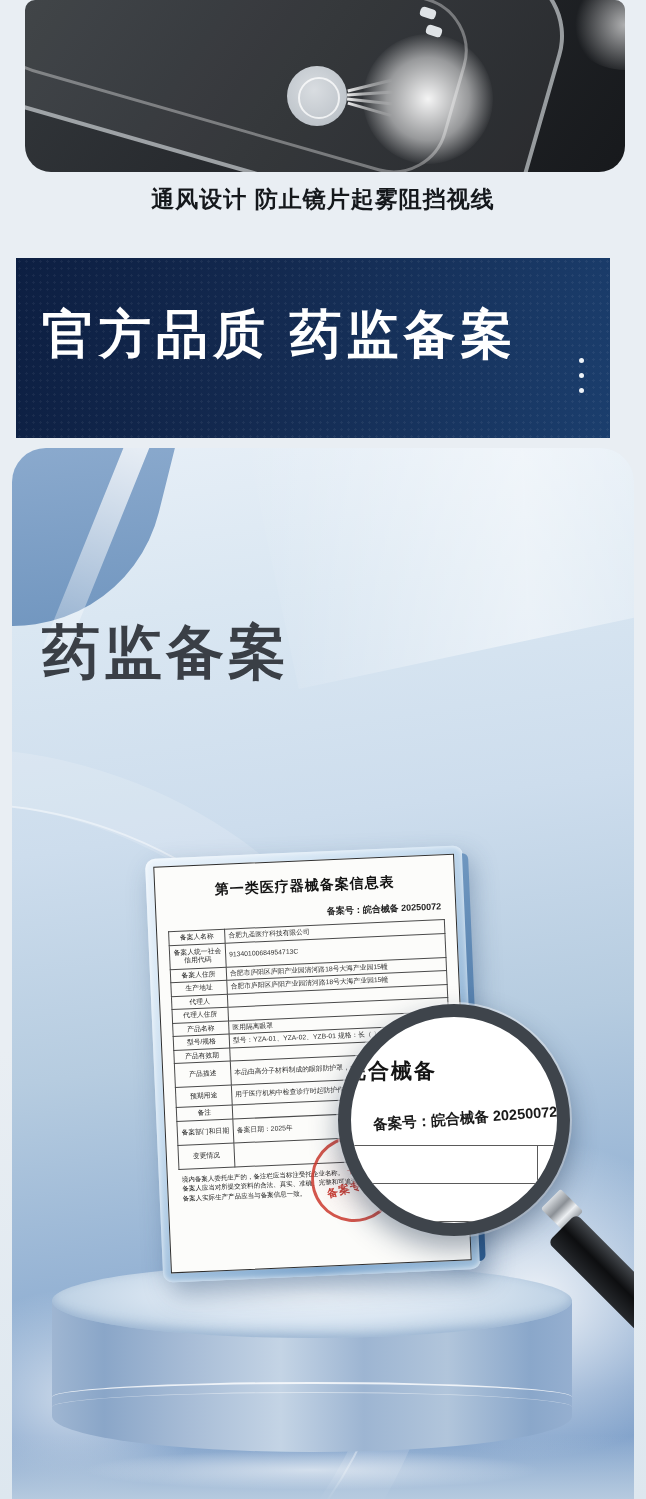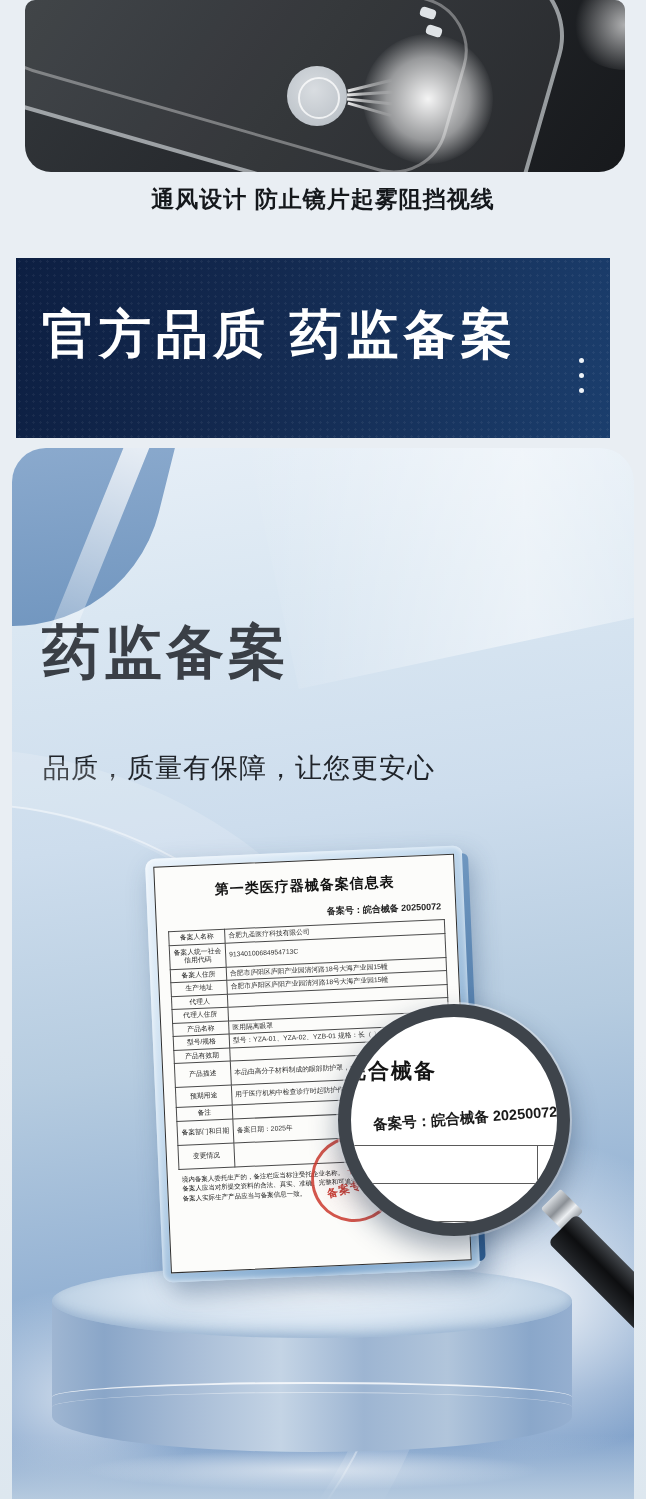--- a/index.html
+++ b/index.html
@@ -166,21 +166,20 @@
         <i></i>
       </div>
   </div>
 
   <div class="card">
     <div class="corner-blue"></div>
     <div class="corner-stripe"></div>
     <div class="sheen"></div>
 
     <div class="h-dark">药监备案</div>
-    <div class="body-line bl2">品质，质量有保障，让您更安心</div>
 
     <div class="arc1"></div>
     <div class="arc2"></div>
     <div class="glow-br"></div>
     <div class="glow-bl"></div>
 
     <div class="floor"></div>
     <div class="ped-body"></div>
     <div class="ped-top"></div>
     <div class="ped-line pl1"></div>

